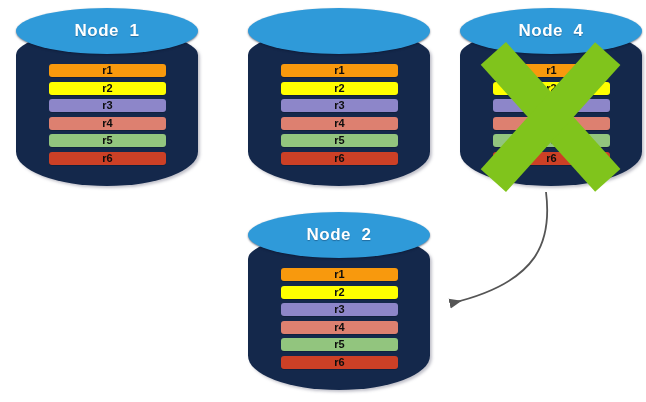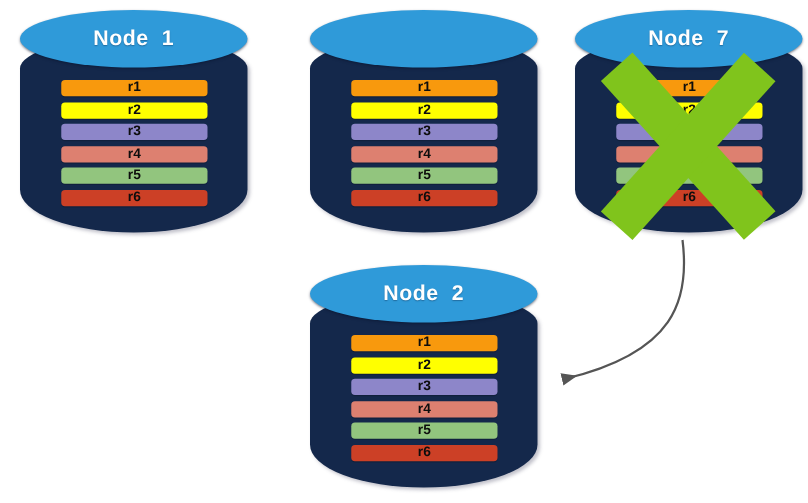--- a/index.html
+++ b/index.html
@@ -166,21 +166,21 @@
         </div>
         <div class="row-bar" style="background: rgb(204, 64, 38); left: 33px; width: 117px; top: 143.5px;">
           <span>r6</span>
         </div>
       </div>
   </div>
 
   <div class="node" id="node-3-el" style="left: 460px; top: 8px; width: 182px; height: 178px;">
     <div class="cyl-body"></div>
     <div class="cyl-top"></div>
-    <div class="cyl-title">Node  7</div>
+    <div class="cyl-title">Node  4</div>
     <div class="rows" id="node-3-rows">
         <div class="row-bar" style="background: rgb(248, 153, 13); left: 33px; width: 117px; top: 56px;">
           <span>r1</span>
         </div>
         <div class="row-bar" style="background: rgb(255, 255, 0); left: 33px; width: 117px; top: 73.5px;">
           <span>r2</span>
         </div>
         <div class="row-bar" style="background: rgb(141, 134, 201); left: 33px; width: 117px; top: 91px;">
           <span>r3</span>
         </div>

